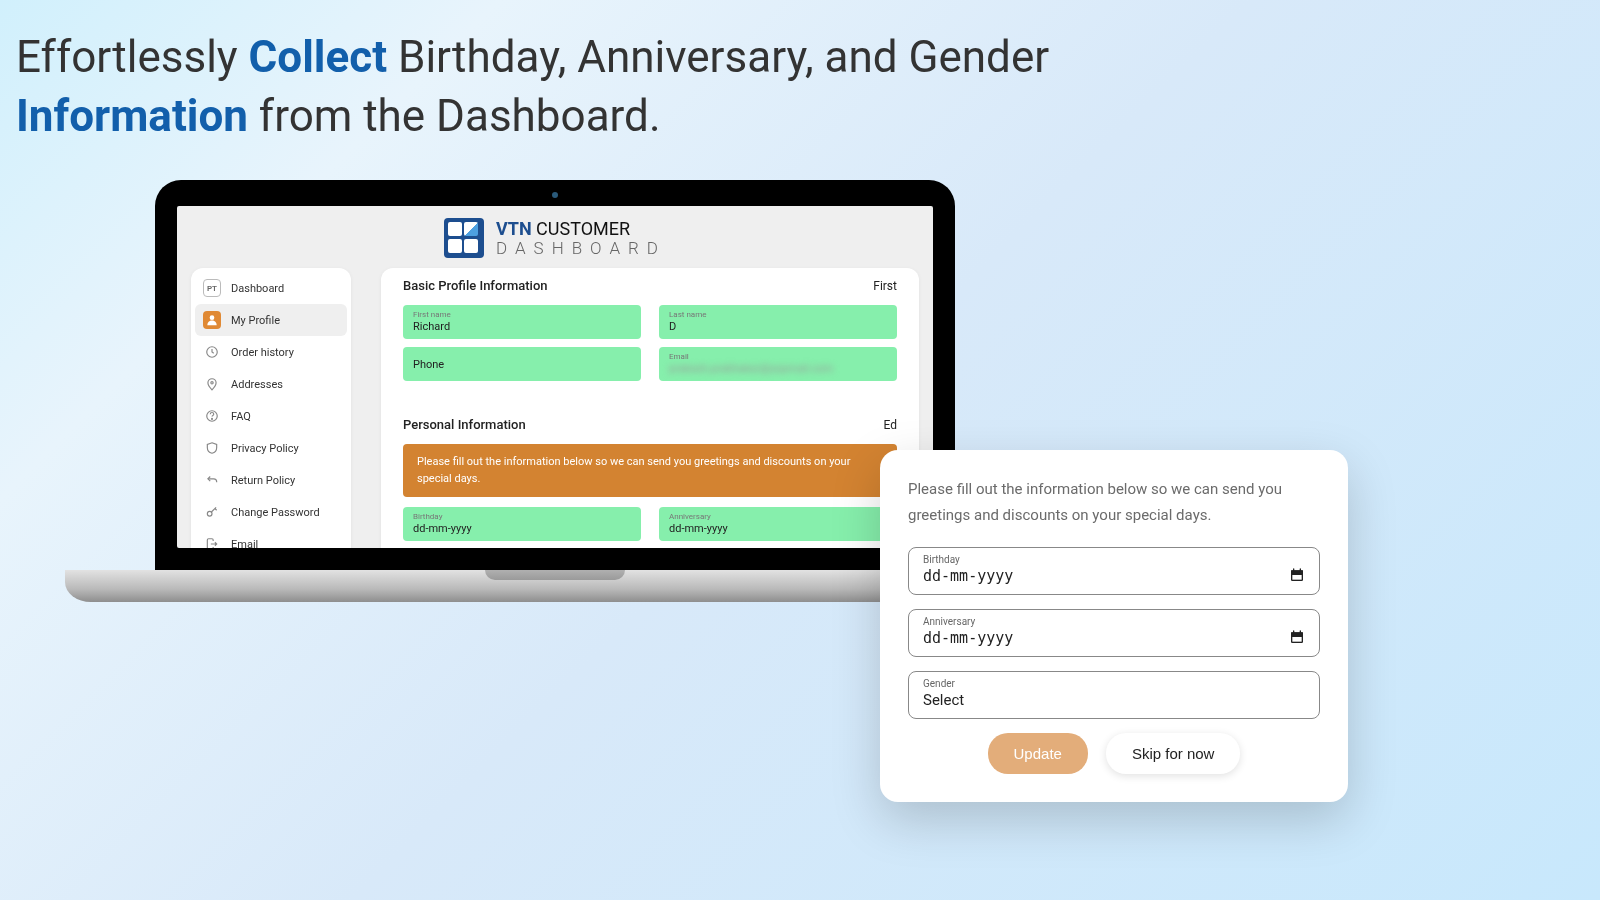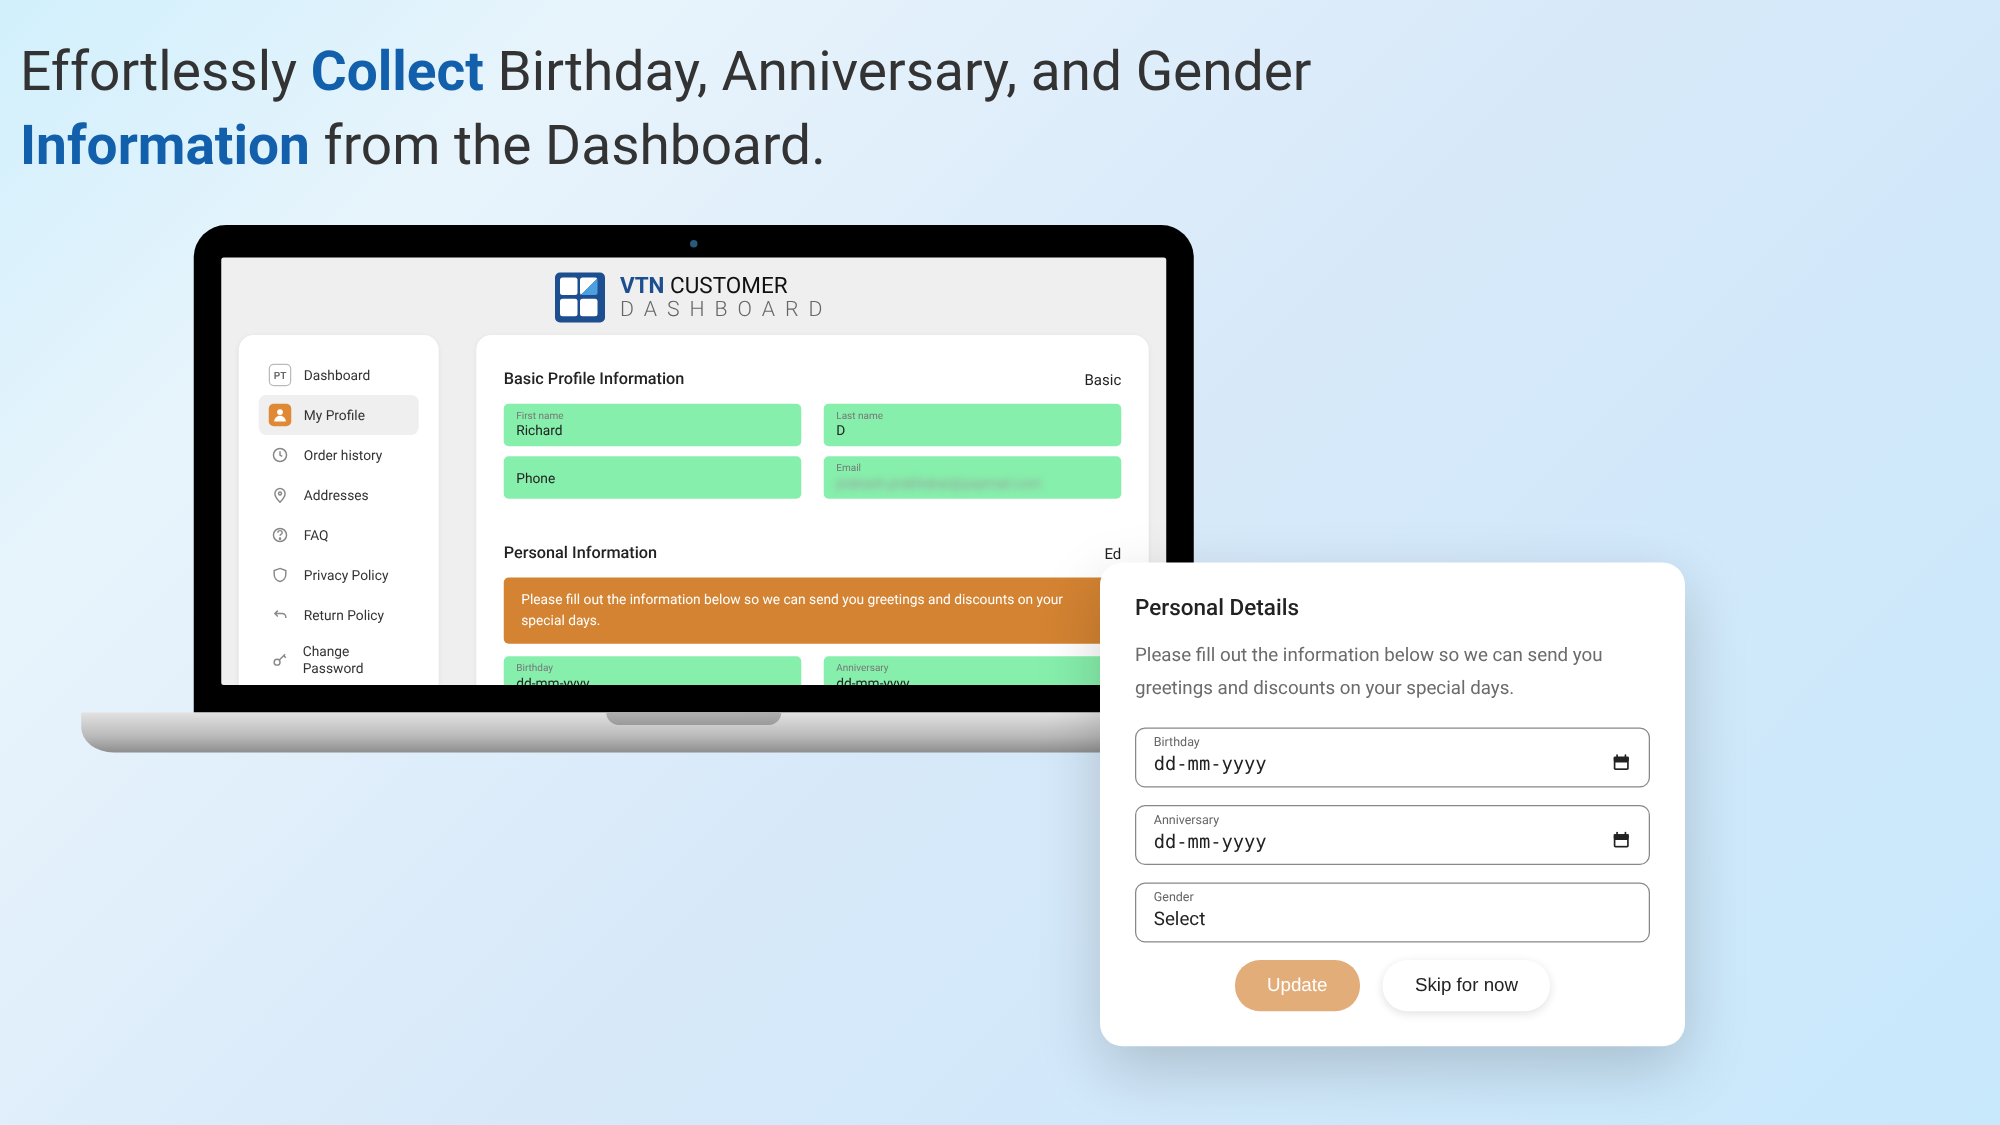--- a/index.html
+++ b/index.html
@@ -25,29 +25,29 @@
   .logo-box span { width:14px; height:14px; background:#fff; border-radius:2px; }
   .logo-box span:nth-child(2){ background:linear-gradient(135deg,#fff 50%,#4da0e0 50%); }
   .brand-text { line-height:1.1; }
   .brand-text .ln1 { font-size:18px; font-weight:400; color:#111; }
   .brand-text .ln1 .blue { color:#1d4e8f; font-weight:700; }
   .brand-text .ln2 { font-size:17px; letter-spacing:8px; color:#666; font-weight:300; }
 
   .app-body { display:flex; gap:30px; padding:0 14px; }
 
   
-  .sidebar { background:#fff; border-radius:12px; width:160px; padding:16px; box-shadow:0 1px 4px rgba(0,0,0,.06); }
+  .sidebar { background:#fff; border-radius:12px; width:160px; padding:4px; box-shadow:0 1px 4px rgba(0,0,0,.06); }
   .sb-item { display:flex; align-items:center; gap:10px; padding:7px 8px; font-size:11px; color:#333; border-radius:6px; cursor:pointer; }
   .sb-item.active { background:#efefef; }
   .sb-icon { width:18px; height:18px; display:flex; align-items:center; justify-content:center; font-size:11px; color:#888; border:0; border-radius:4px; }
   .sb-icon.avatar-initials { border:1px solid #bbb; font-size:8px; font-weight:600; color:#666; }
   .sb-icon.profile { background:#e08934; color:#fff; }
 
   
-  .main { flex:1; background:#fff; border-radius:12px; padding:28px 22px; box-shadow:0 1px 4px rgba(0,0,0,.06); }
+  .main { flex:1; background:#fff; border-radius:12px; padding:10px 22px; box-shadow:0 1px 4px rgba(0,0,0,.06); }
   .section-head { display:flex; justify-content:space-between; align-items:center; margin-bottom:12px; }
   .section-head h3 { font-size:13px; font-weight:500; color:#222; }
   .section-head .edit { font-size:12px; color:#222; cursor:pointer; }
   .field-row { display:flex; gap:18px; margin-bottom:8px; }
   .field { flex:1; background:#86efac; border-radius:4px; padding:5px 10px 6px; min-height:34px; }
   .field .lbl { font-size:8px; color:#777; }
   .field .val { font-size:11px; color:#222; margin-top:1px; }
   .field .val.blur { filter: blur(3px); color:#999; }
   .banner { background:#d38331; color:#fff; font-size:11px; padding:10px 14px; border-radius:4px; line-height:1.5; margin-bottom:10px; }
   .spacer { height:20px; }
@@ -175,21 +175,21 @@
                   <path d="M10 12h10M17 9l3 3-3 3"></path>
                 </svg>
             </span>
             <span>Email</span>
           </div>
         </div>
 
         <div class="main">
           <div class="section-head">
             <h3>Basic Profile Information</h3>
-            <span class="edit">Basic</span>
+            <span class="edit">First</span>
           </div>
           <div class="field-row">
             <div class="field">
               <div class="lbl">First name</div>
               <div class="val">Richard</div>
             </div>
             <div class="field">
               <div class="lbl">Last name</div>
               <div class="val">D</div>
             </div>
@@ -233,21 +233,20 @@
           </div>
         </div>
 
       </div>
     </div>
   </div>
   <div class="laptop-base"></div>
 </div>
 
 <div class="popup">
-  <h4>Personal Details</h4>
   <p class="desc">Please fill out the information below so we can send you greetings and discounts on your special days.</p>
 
   <div class="pfield">
     <div class="plbl">Birthday</div>
     <div class="prow">
       <div class="pval">dd-mm-yyyy</div>
       <span class="cal-icon">
         <svg viewBox="0 0 24 24" fill="#222">
             <rect x="3" y="5" width="18" height="16" rx="2"></rect>
             <rect x="3" y="5" width="18" height="5" fill="#222"></rect>

